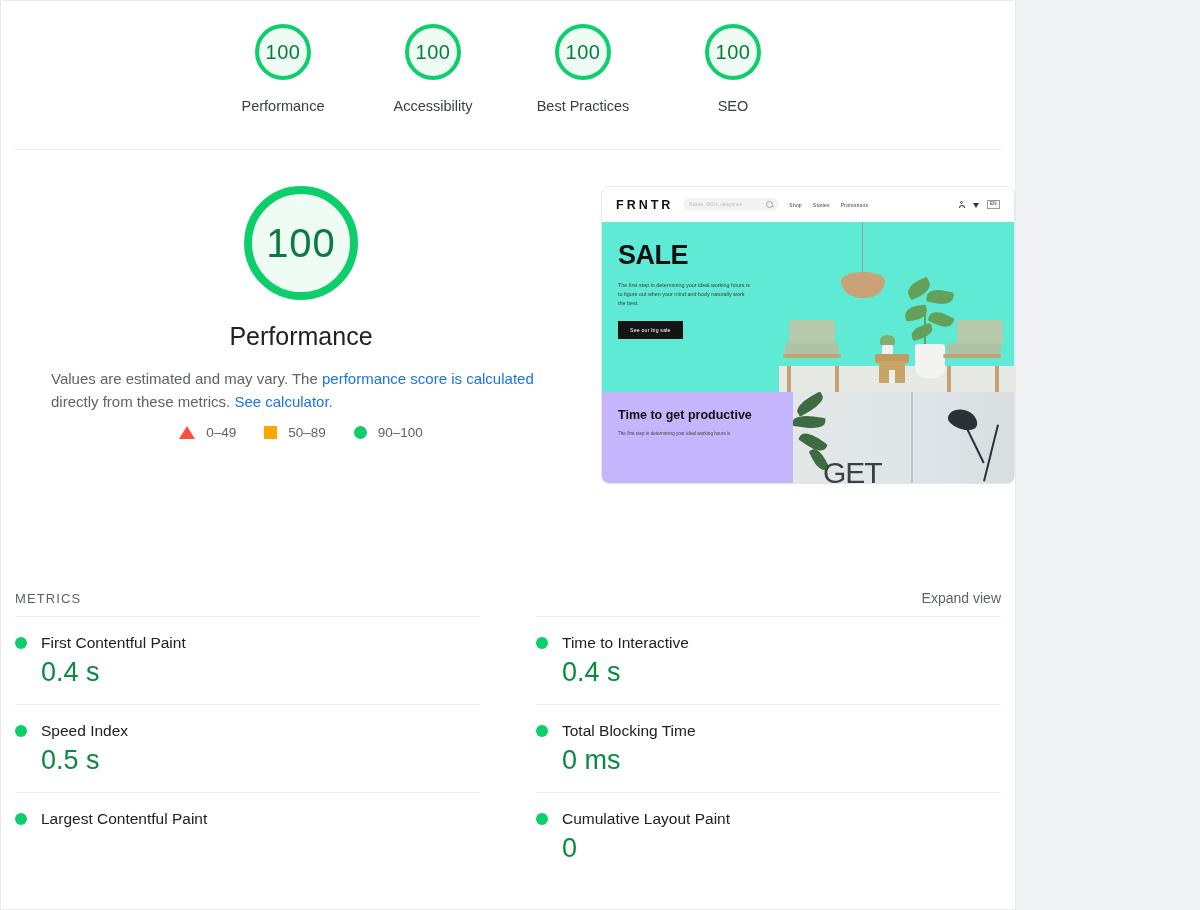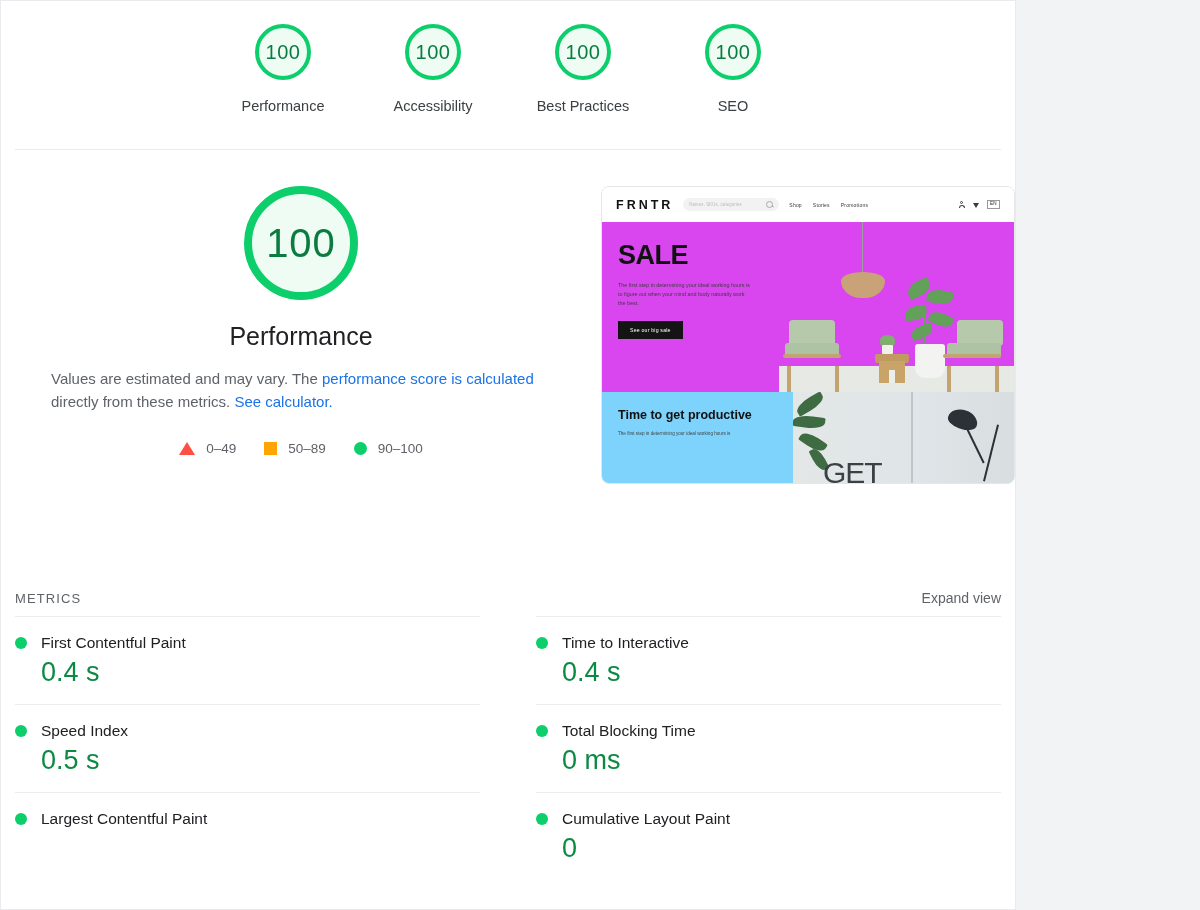--- a/index.html
+++ b/index.html
@@ -111,21 +111,21 @@
     text-align: left;
     font-size: 15px;
     line-height: 23px;
     color: #5f6368;
   }
   .hero-desc a {
     color: #1a73e8;
     text-decoration: none;
   }
   .legend {
-    margin-top: 28px;
+    margin-top: 12px;
     display: flex;
     align-items: center;
     gap: 28px;
     font-size: 13.5px;
     color: #5f6368;
   }
   .legend-item { display: flex; align-items: center; gap: 11px; }
   .mark-tri {
     width: 0; height: 0;
     border-left: 8px solid transparent;
@@ -246,21 +246,21 @@
   }
   .t-lang {
     font-size: 4.6px;
     color: #222;
     border: 0.8px solid #999;
     padding: 1px 2.5px;
     line-height: 1;
   }
   .t-hero {
     height: 170px;
-    background: #d946ef;
+    background: #5eead4;
     position: relative;
     overflow: hidden;
     padding-left: 24px;
   }
   .t-sale {
     position: absolute;
     left: 16px; top: 20px;
     width: 150px;
   }
   .t-sale h1 {
@@ -345,21 +345,21 @@
     width: 11px; height: 9px; background: #f0f0ec; border-radius: 1px;
   }
   .small-plant {
     position: absolute; bottom: 46px; left: 101px;
     width: 15px; height: 11px; background: #7fae6f;
     border-radius: 50% 50% 30% 30%;
   }
 
   .t-banner {
     height: 92px;
-    background: #7dd3fc;
+    background: #c4b5fd;
     display: flex;
     position: relative;
     overflow: hidden;
   }
   .t-banner-txt { padding: 16px 0 0 16px; width: 175px; }
   .t-banner-txt h2 {
     margin: 0;
     font-size: 12.5px;
     line-height: 15px;
     color: #111;

